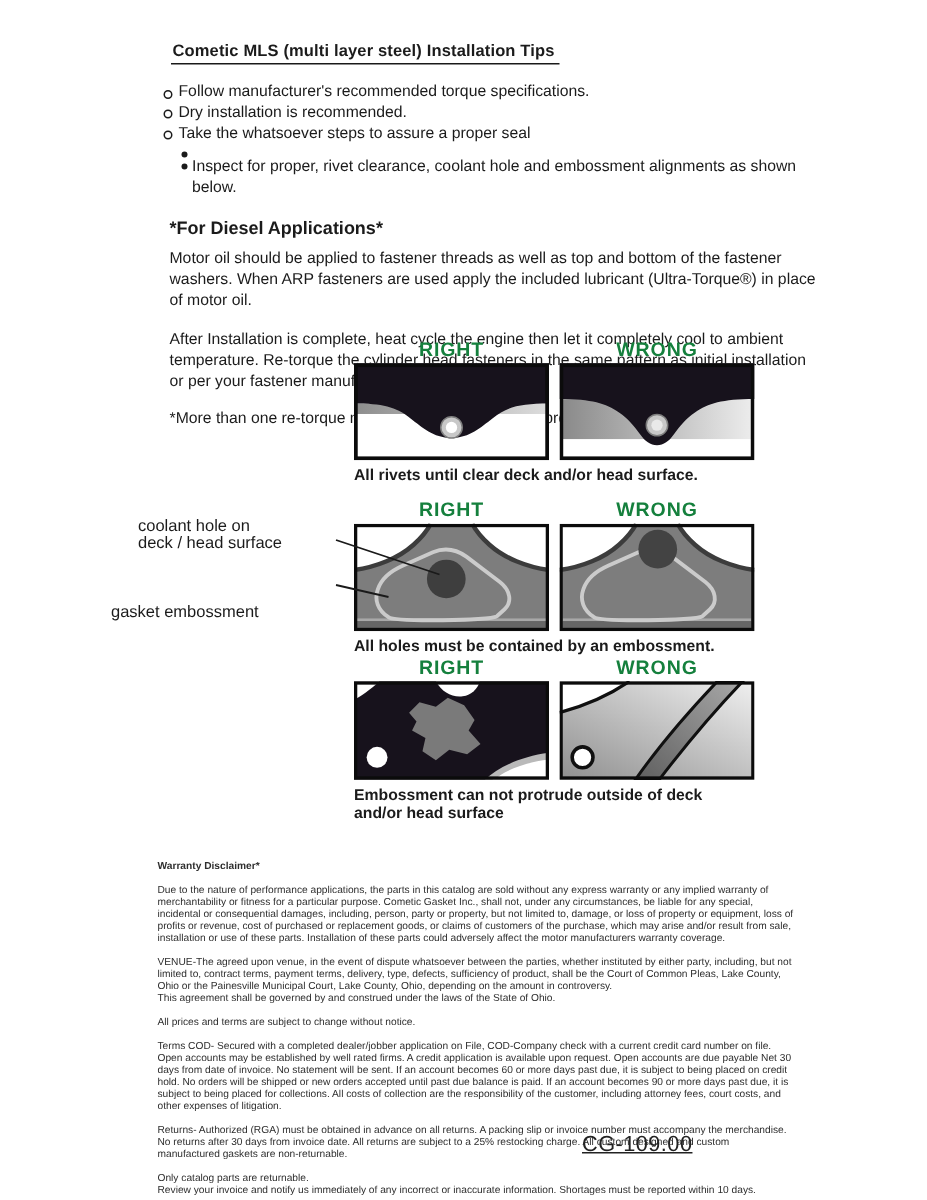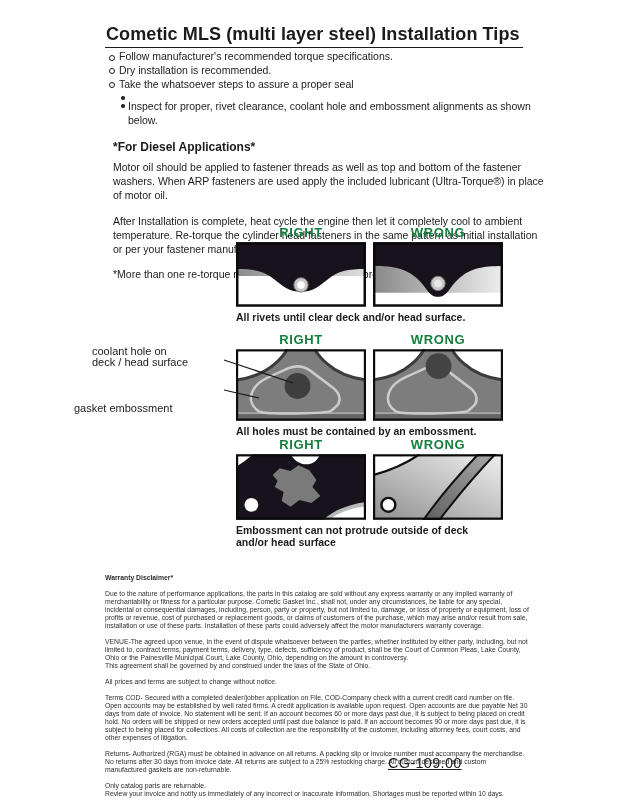--- a/index.html
+++ b/index.html
@@ -4,25 +4,25 @@
 <style>
   html,body { margin:0; padding:0; background:#ffffff; }
   .page {
     position:relative; width:618px; height:800px; overflow:hidden;
     background:#ffffff; color:#1b1b1b;
     font-family:"Liberation Sans", sans-serif;
   }
   
   .flow { padding:24px 70px 0 105px; }
   .title {
-    display:inline-block; margin:0 0 0 0; padding:0 3px 2px 1px;
-    font-size:18px; font-weight:bold; border-bottom:1.6px solid #1a1a1a;
+    display:inline-block; margin:0 0 0 9px; padding:0 3px 2px 1px;
+    font-size:11px; font-weight:bold; border-bottom:1.6px solid #1a1a1a;
     letter-spacing:0.1px;
   }
-  .tips { margin-top:2px; font-size:10.5px; line-height:13.8px; }
+  .tips { margin-top:12px; font-size:10.5px; line-height:13.8px; }
   .b-row { display:flex; align-items:flex-start; margin-left:4px; }
   .b-row.sub { margin-left:16px; }
   .ring {
     flex:0 0 auto; width:4px; height:4px; margin:4.5px 4px 0 0;
     border:1px solid #1b1b1b; border-radius:50%;
   }
   .dot {
     flex:0 0 auto; width:4px; height:4px; margin:4.5px 3px 0 0;
     background:#1b1b1b; border-radius:50%;
   }

